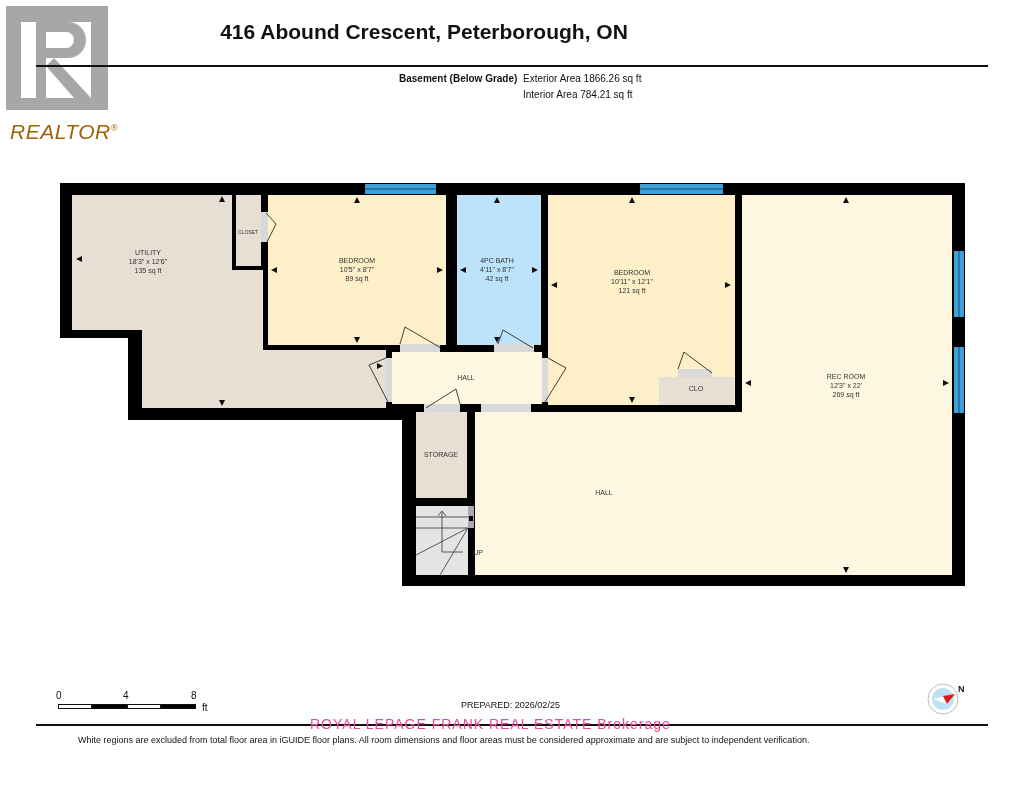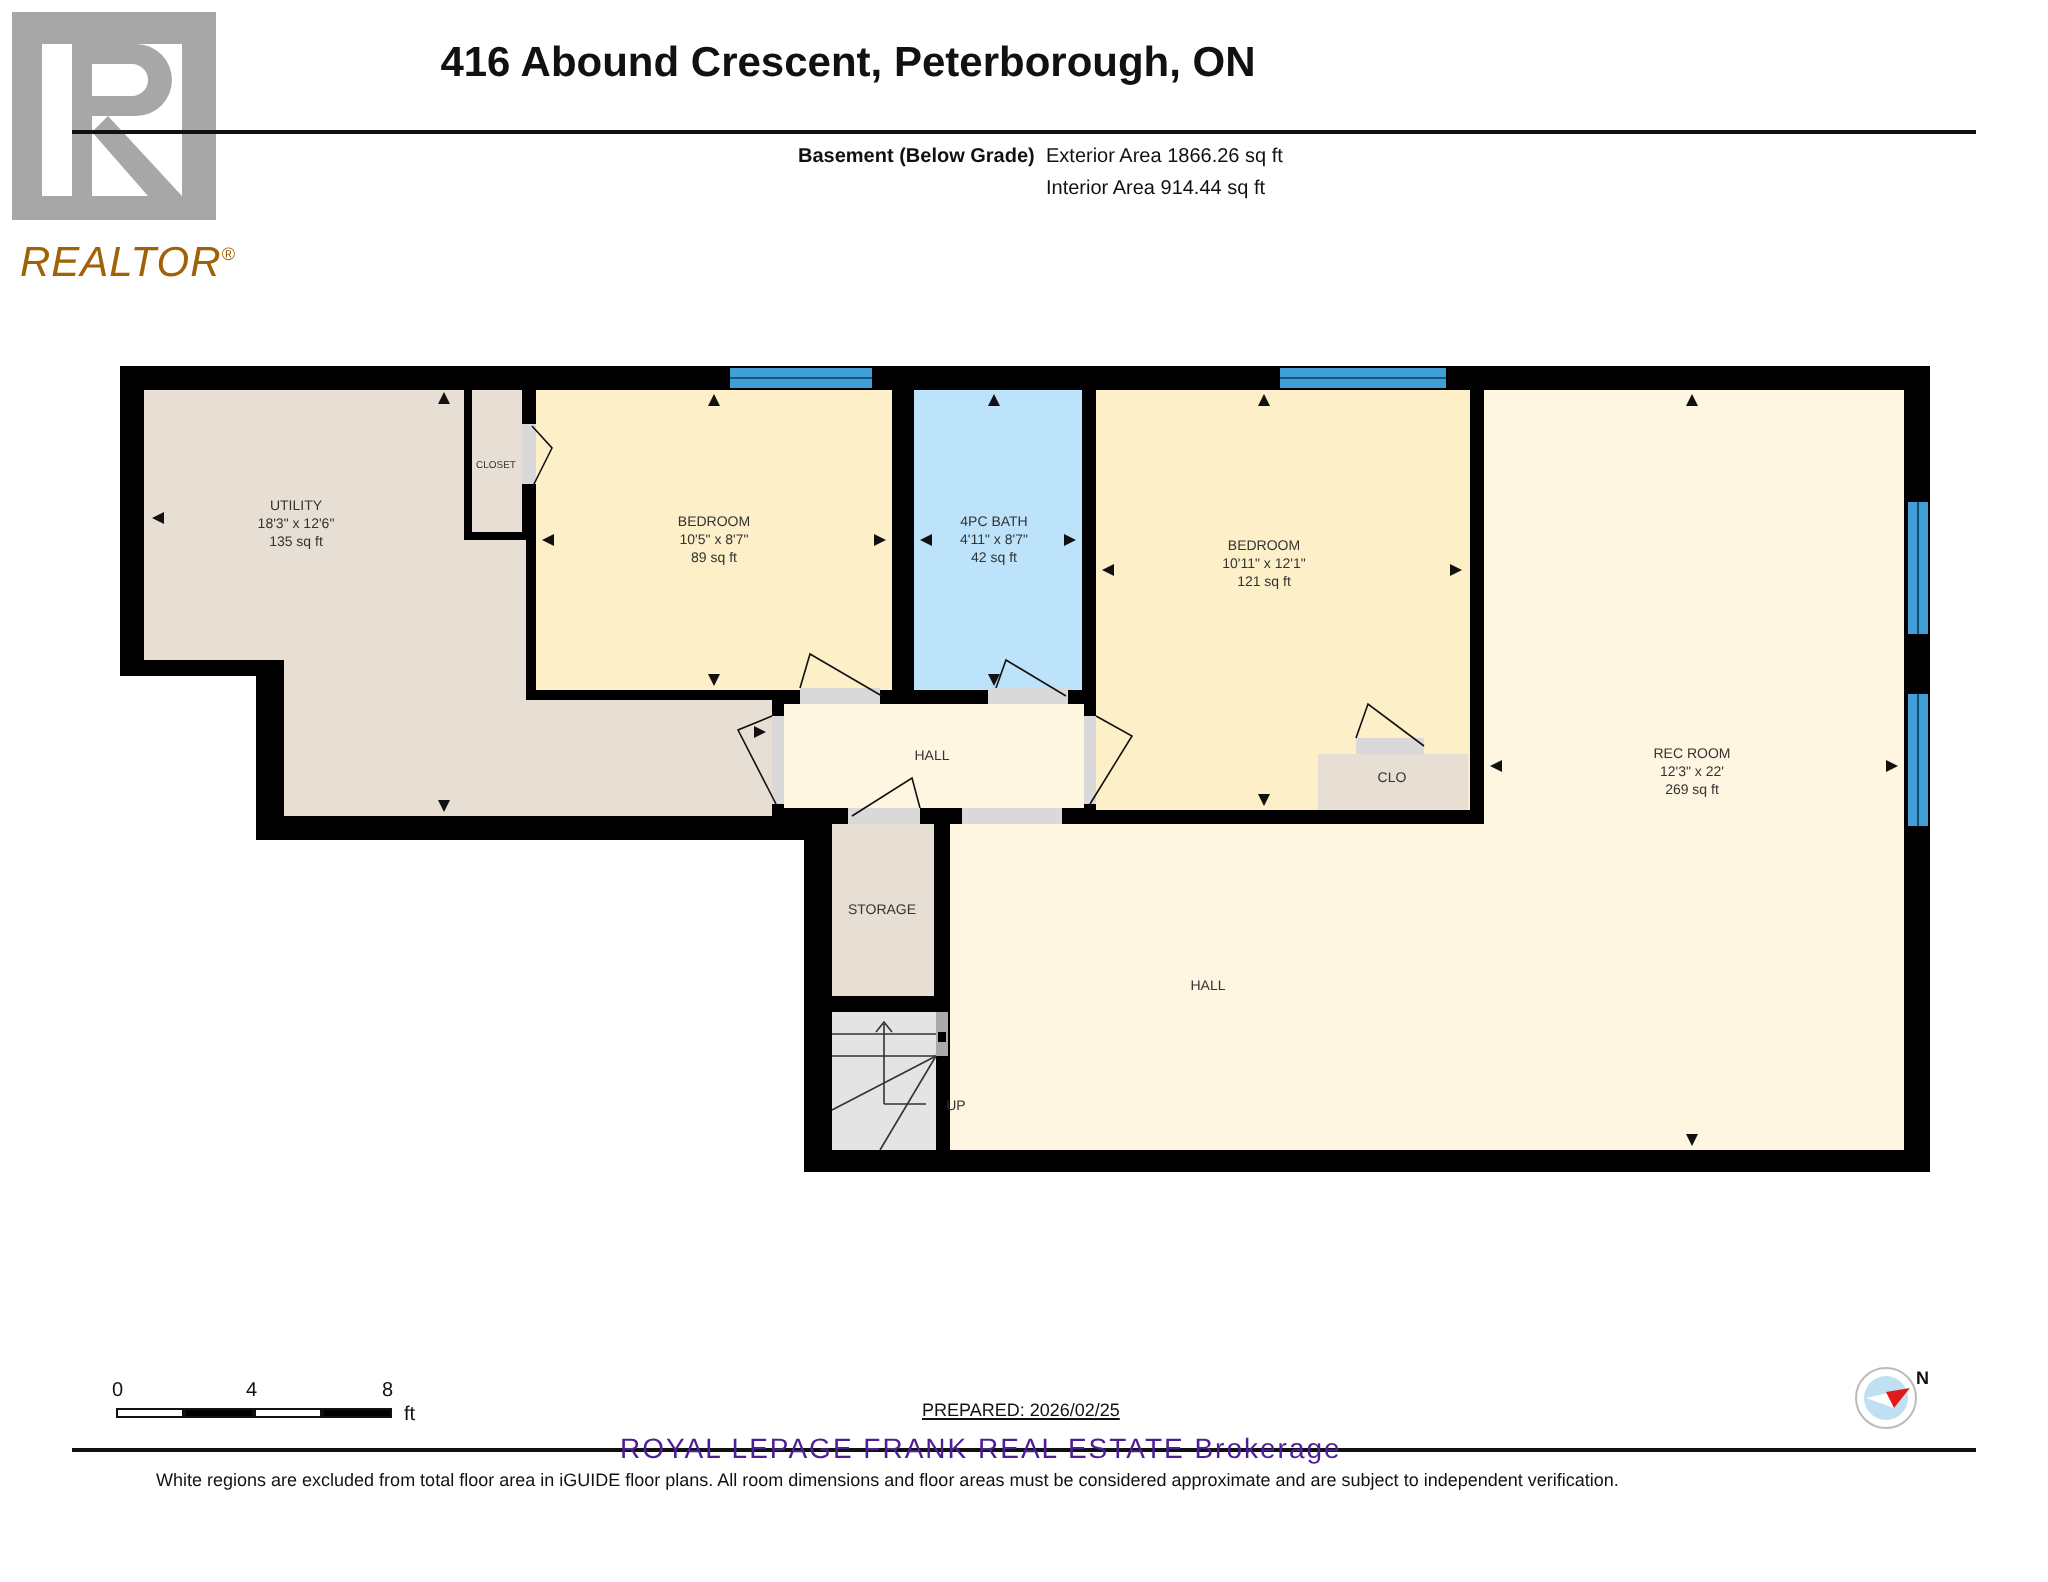--- a/index.html
+++ b/index.html
@@ -9,24 +9,24 @@
     .logo-text { position: absolute; left: 4px; top: 114px; font-size: 21px; color: #a16207; letter-spacing: 0.5px; font-style: italic; }
     .title { position: absolute; left: 0; top: 20px; width: 848px; text-align: center; font-size: 21px; font-weight: bold; }
     .title-rule { position: absolute; left: 36px; top: 65px; width: 952px; height: 2px; background: #111; }
     .level-label { position: absolute; left: 387px; top: 73px; font-size: 10px; font-weight: bold; padding-left: 12px; }
     .area-line { position: absolute; left: 523px; font-size: 10px; }
     .plan { position: absolute; left: 0; top: 0; width: 1024px; height: 791px; }
     .room-text { font-family: "Liberation Sans", sans-serif; font-size: 7px; fill: #333; text-anchor: middle; }
     .scale { position: absolute; left: 56px; top: 690px; width: 170px; height: 30px; }
     .scale-label { position: absolute; top: 0; font-size: 10px; }
     .scale-bar { position: absolute; left: 2px; top: 14px; height: 5px; border: 1px solid #111; box-sizing: border-box; }
-    .prepared { position: absolute; left: 461px; top: 700px; font-size: 9px; text-decoration: underline; }
+    .prepared { position: absolute; left: 461px; top: 700px; font-size: 9px; }
     .compass { position: absolute; left: 927px; top: 682px; width: 40px; height: 34px; }
     .bottom-rule { position: absolute; left: 36px; top: 724px; width: 952px; height: 2px; background: #111; }
-    .watermark { position: absolute; left: 310px; top: 716px; font-size: 14px; color: #4c1d95; letter-spacing: 1px; white-space: nowrap; }
+    .watermark { position: absolute; left: 310px; top: 716px; font-size: 14px; color: #ec4899; letter-spacing: 1px; white-space: nowrap; }
     .disclaimer { position: absolute; left: 40px; top: 735px; font-size: 9px; margin-left: 38px; }
   </style>
 </head>
 <body>
 
 <div class="logo">
   <div class="logo-box">
     <svg width="102" height="104" viewBox="0 0 102 104">
       <rect x="15" y="16" width="70" height="76" fill="#ffffff"></rect>
       <rect x="30" y="16" width="10" height="76" fill="#a7a7a7"></rect>
@@ -35,21 +35,21 @@
       <path d="M48 52 L85 92 L68 92 L40 60 Z" fill="#a7a7a7"></path>
     </svg>
   </div>
   <div class="logo-text"><span>REALTOR</span><sup style="font-size:9px">®</sup></div>
 </div>
 
 <div class="title">416 Abound Crescent, Peterborough, ON</div>
 <div class="title-rule"></div>
 <div class="level-label">Basement (Below Grade)</div>
 <div class="area-line" style="top:73px">Exterior Area 1866.26 sq ft</div>
-<div class="area-line" style="top:89px">Interior Area 914.44 sq ft</div>
+<div class="area-line" style="top:89px">Interior Area 784.21 sq ft</div>
 
 <svg class="plan" viewBox="0 0 1024 791" width="1024" height="791">
 
   <path d="M60 183 H965 V586 H402 V420 H128 V338 H60 Z" fill="#000"></path>
 
   <path d="M72 195 H232 V270 H263 V350 H386 V408 H142 V330 H72 Z" fill="#e7dfd3"></path>
   <rect x="236" y="195" width="25" height="71" fill="#e7dfd3"></rect>
   <rect x="268" y="195" width="178" height="150" fill="#fdefc8"></rect>
   <rect x="457" y="195" width="84" height="150" fill="#bde3fb"></rect>
   <rect x="548" y="195" width="187" height="210" fill="#fdefc8"></rect>

